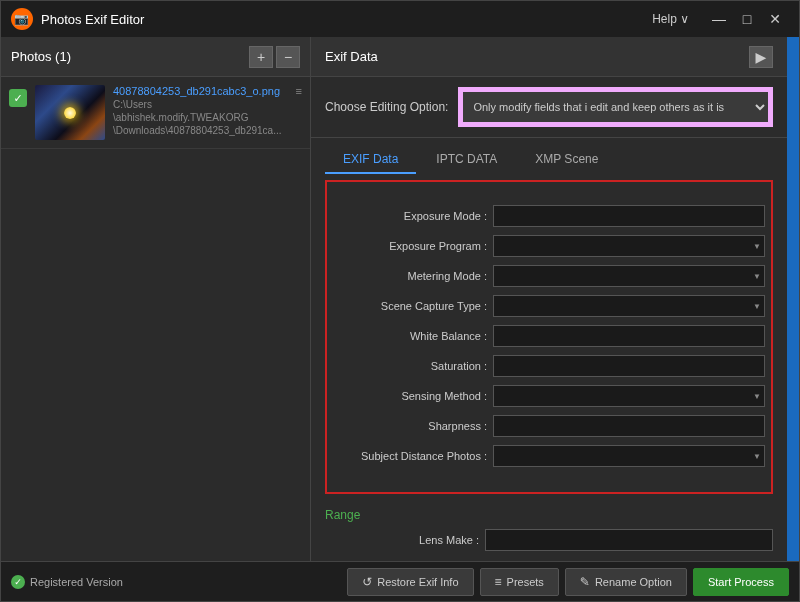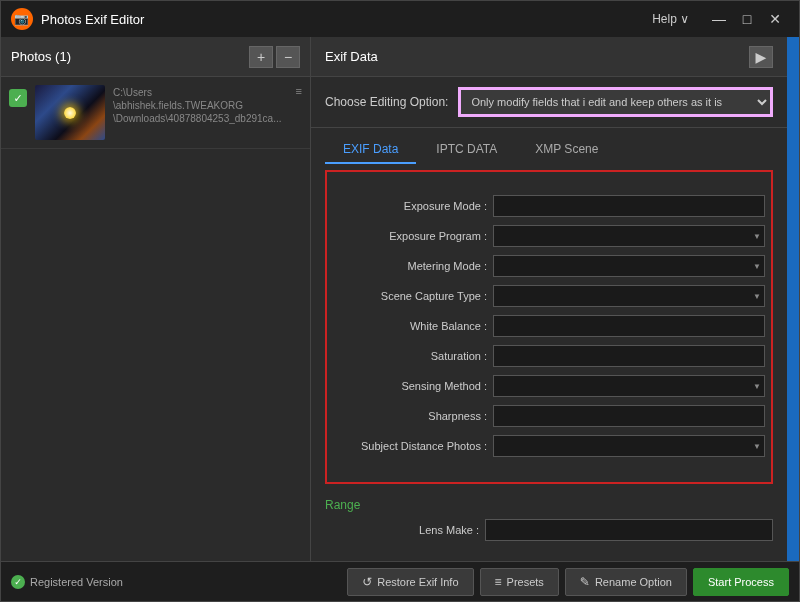--- a/index.html
+++ b/index.html
@@ -218,23 +218,23 @@
       gap: 10px;
       border-bottom: 1px solid #444;
     }
     .editing-option-label {
       color: #cccccc;
       font-size: 12px;
       white-space: nowrap;
     }
     .editing-option-select {
       flex: 1;
-      height: 30px;
+      height: 40px;
       background: #3a3a3a;
-      border: 3px solid #f0abfc;
+      border: 5px solid #f0abfc;
       color: #cccccc;
       font-size: 11px;
       padding: 0 6px;
       cursor: pointer;
     }
     
     .tabs-row {
       display: flex;
       padding: 8px 14px 0;
       gap: 2px;
@@ -399,22 +399,23 @@
     <div class="left-panel">
       <div class="photos-header">
         <span class="photos-title">Photos (1)</span>
         <div class="photos-btn">+</div>
         <div class="photos-btn">−</div>
       </div>
       <div class="photo-item">
         <div class="photo-checkbox">✓</div>
         <div class="photo-thumb"></div>
         <div class="photo-info">
+          <div class="photo-filename">40878804253_db291cabc3_o.png</div>
           <div class="photo-path">C:\Users</div>
-          <div class="photo-path">\abhishek.fields.TWEAKORG</div>
+          <div class="photo-path">\abhishek.modify.TWEAKORG</div>
           <div class="photo-path">\Downloads\40878804253_db291ca...</div>
         </div>
         <div class="photo-more">≡</div>
       </div>
     </div>
 
     <div class="right-panel">
       <div class="exif-header">
         <span class="exif-title">Exif Data</span>
         <div class="exif-nav-btn">▶</div>

